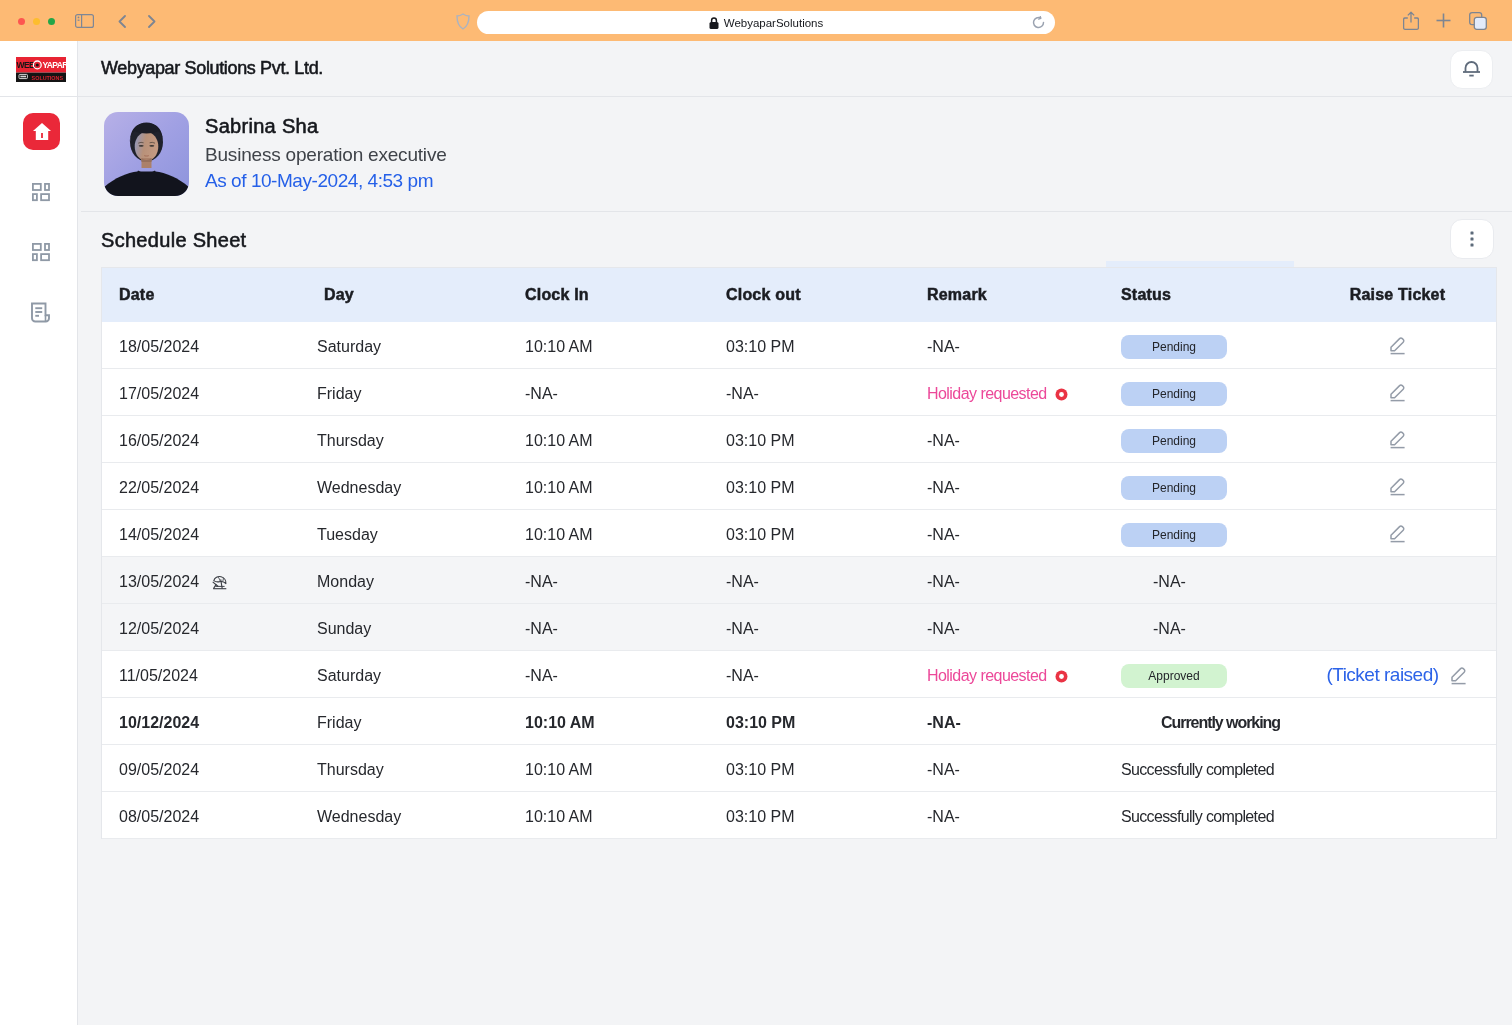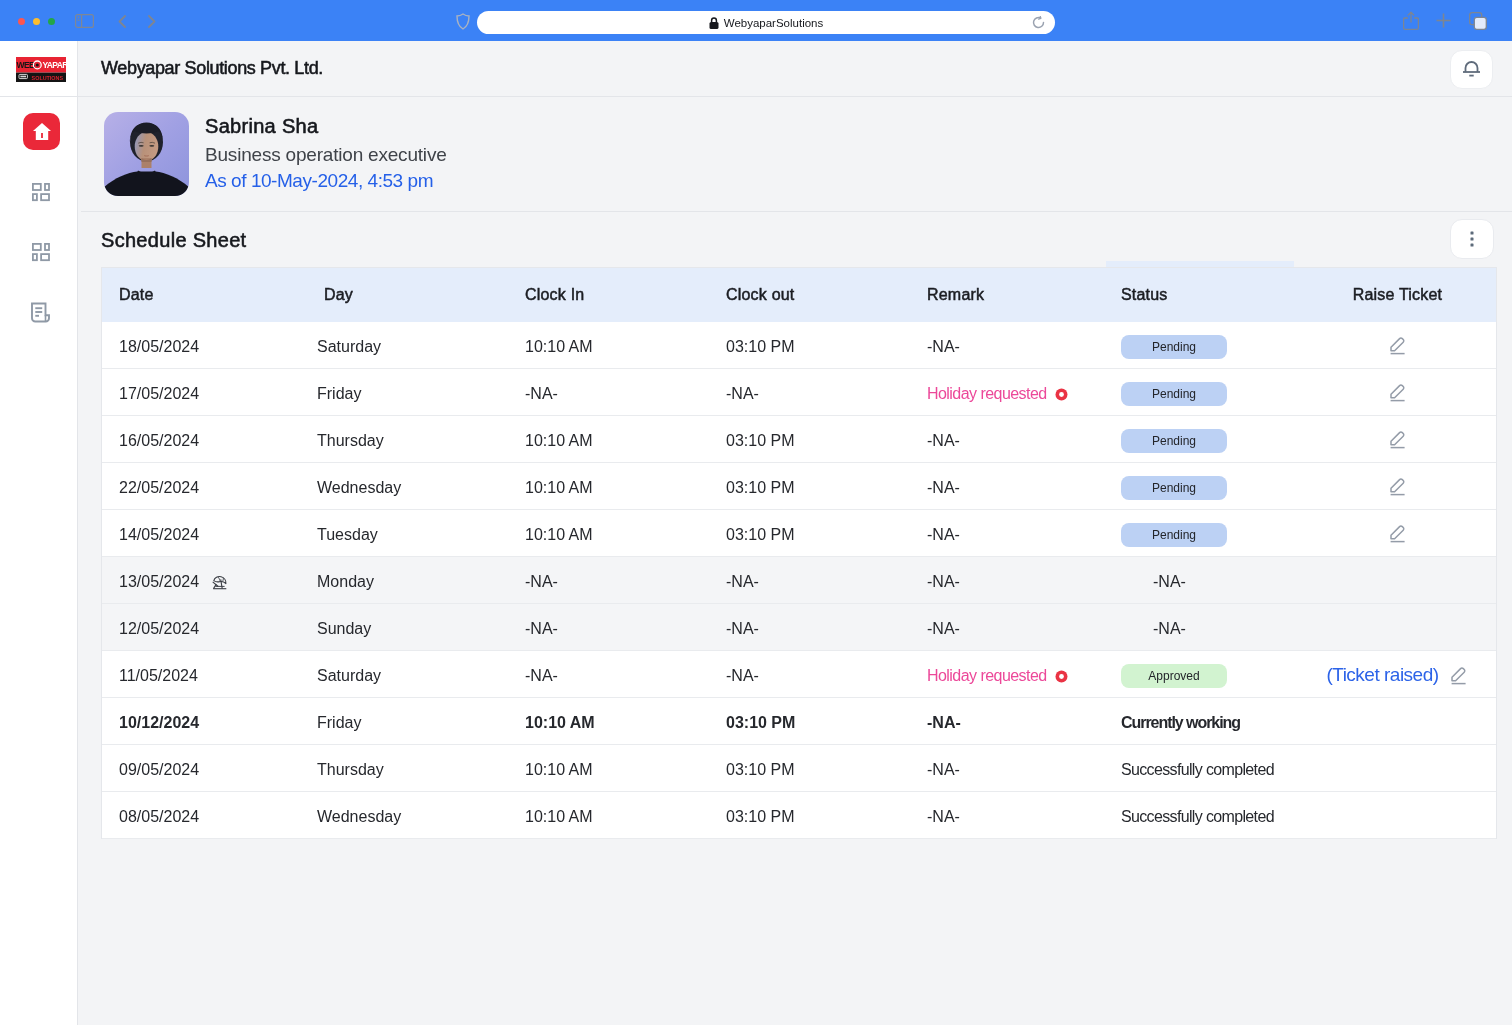--- a/index.html
+++ b/index.html
@@ -1,19 +1,19 @@
 <!DOCTYPE html>
 <html><head>
 <meta charset="utf-8">
 <style>
   * { margin:0; padding:0; box-sizing:border-box; }
   html,body { width:1512px; height:1025px; overflow:hidden; }
   body { font-family:"Liberation Sans", sans-serif; position:relative; background:#f3f4f6; }
   
-  .chrome { position:absolute; top:0; left:0; width:1512px; height:43px; background:#3b82f6; }
+  .chrome { position:absolute; top:0; left:0; width:1512px; height:43px; background:#fdba74; }
   .dot { position:absolute; top:17.5px; width:7px; height:7px; border-radius:50%; }
   .d1 { left:17.5px; background:#fd5650; }
   .d2 { left:32.5px; background:#fdbd2e; }
   .d3 { left:47.5px; background:#23a648; }
   .chrome svg { position:absolute; }
   .urlbar { position:absolute; left:477px; top:11px; width:578px; height:23px; background:#ffffff; border-radius:11.5px; }
   .urltext { position:absolute; left:0; right:0; top:0; bottom:0; display:flex; align-items:center; justify-content:center; font-size:11.5px; color:#16181d; gap:5px; }
   .urltext svg { position:static !important; }
   
   .app { position:absolute; top:41px; left:0; width:1512px; height:984px; background:#f3f4f6; }
@@ -28,25 +28,25 @@
   
   .avatar { position:absolute; left:104px; top:71px; width:85px; height:84px; border-radius:14px; overflow:hidden; }
   .pname { position:absolute; left:205px; top:74px; font-size:20px; font-weight:normal; -webkit-text-stroke:0.6px #16181d; color:#16181d; letter-spacing:0.3px; }
   .prole { position:absolute; left:205px; top:103px; font-size:19px; color:#3f4349; letter-spacing:-0.2px; }
   .pdate { position:absolute; left:205px; top:129px; font-size:19px; color:#2560e8; letter-spacing:-0.45px; }
   
   .ssheet { position:absolute; left:101px; top:188px; font-size:20px; font-weight:normal; -webkit-text-stroke:0.55px #16181d; color:#16181d; letter-spacing:0.3px; }
   .menubtn { position:absolute; left:1450px; top:178px; width:44px; height:40px; background:#ffffff; border:1px solid #e9ebef; border-radius:12px; display:flex; align-items:center; justify-content:center; }
   
   .tbl { position:absolute; left:101px; top:226px; width:1396px; border:1px solid #e5e7eb; border-bottom:none; background:#fff; }
-  .thead { display:flex; height:54px; background:#e4edfb; align-items:center; font-weight:normal; -webkit-text-stroke:0.5px #1b1d22; font-size:16px; color:#1b1d22; letter-spacing:0.2px; }
+  .thead { display:flex; height:54px; background:#e4edfb; align-items:center; font-weight:bold; -webkit-text-stroke:0.5px #1b1d22; font-size:16px; color:#1b1d22; letter-spacing:0.2px; }
   .row { display:flex; height:47px; align-items:center; padding-top:4px; font-size:16px; color:#26282d; border-bottom:1px solid #e9ebee; background:#fff; }
   .row .c2 { padding-left:10px; }
   .stx { letter-spacing:-0.65px; }
-  .stxb { letter-spacing:-1.05px; }
+  .stxb { letter-spacing:-1.05px;margin-left:40px; }
   .row.gray { background:#f4f5f7; }
   .row.bold { font-weight:bold; }
   .row.bold .c2 { font-weight:normal; }
   .c { padding-left:17px; flex-shrink:0; display:flex; align-items:center; }
   .c1 { width:205px; } .c2 { width:201px; } .c3 { width:201px; } .c4 { width:201px; }
   .c5 { width:194px; } .c6 { width:193px; } .c7 { width:201px; justify-content:center; padding-left:0;text-align:right; }
   .c7 > svg { margin-top:-6px; }
   .pill { width:106px; height:24px; border-radius:8px; display:flex; align-items:center; justify-content:center; font-size:12px; color:#23252a; font-weight:normal; }
   .pill.blue { background:#bcd1f4; }
   .pill.green { background:#d2f3d0; }

